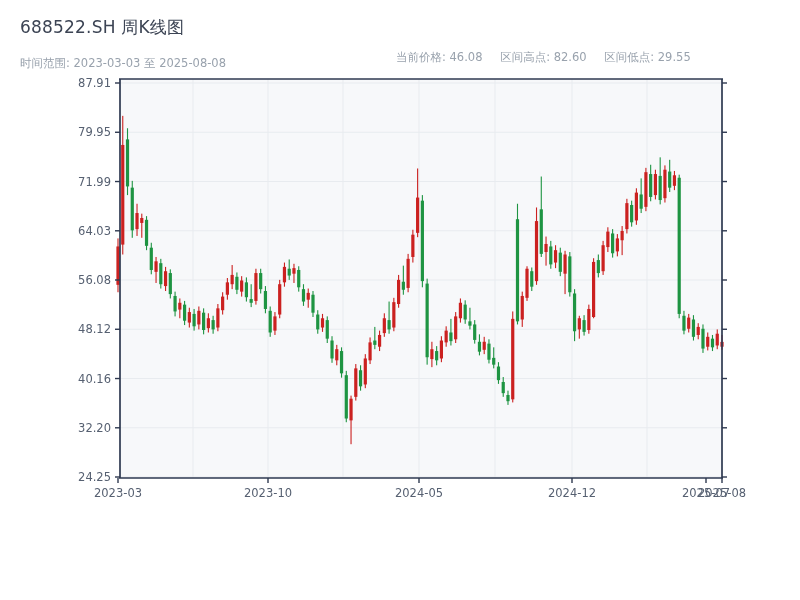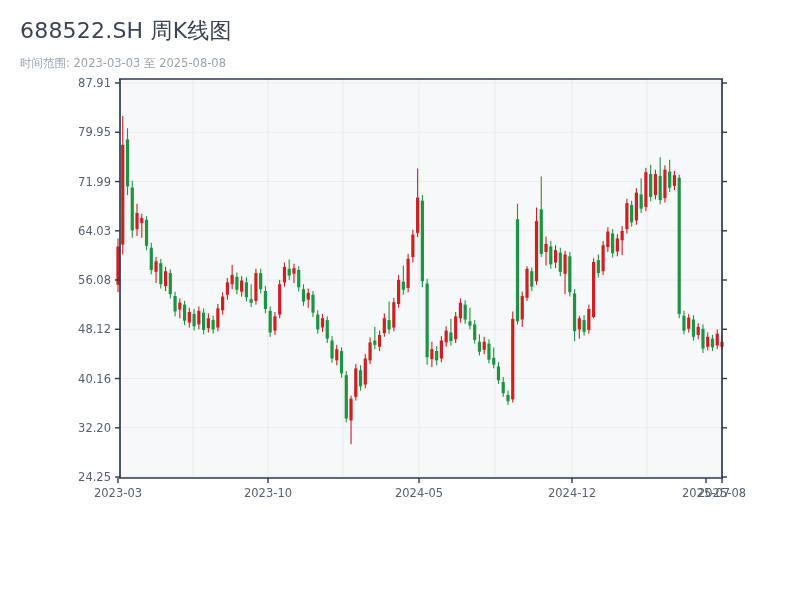--- a/index.html
+++ b/index.html
@@ -1,18 +1,18 @@
 <!DOCTYPE html>
 <html><head>
 <meta charset="utf-8">
 <style>
   html,body{margin:0;padding:0;background:#ffffff;width:800px;height:600px;overflow:hidden;
     font-family:"DejaVu Sans","Liberation Sans",sans-serif;}
   #page{position:relative;width:800px;height:600px;background:#ffffff;}
-  #chart-title{position:absolute;left:20px;top:16px;font-size:22px;color:#3c4454;letter-spacing:.2px;}
+  #chart-title{position:absolute;left:20px;top:16px;font-size:17px;color:#3c4454;letter-spacing:.2px;}
   #subtitle{position:absolute;left:20px;top:56px;font-size:11.5px;color:#99a2ad;}
   #stats{position:absolute;left:396px;top:50px;font-size:11.5px;color:#99a2ad;white-space:nowrap;}
   #stats .stat{margin-right:14px;}
   #chart-holder{position:absolute;left:0;top:0;width:800px;height:600px;}
   svg text{font-family:"DejaVu Sans","Liberation Sans",sans-serif;}
 </style>
 </head>
 <body>
 
 <div id="page">
@@ -331,13 +331,18 @@
         <line x1="572" y1="478" x2="572" y2="483" stroke="#2e3950" stroke-width="1.4"></line>
         <text x="572" y="497" text-anchor="middle" font-size="11.5" fill="#566071">2024-12</text>
         <line x1="706" y1="478" x2="706" y2="483" stroke="#2e3950" stroke-width="1.4"></line>
         <text x="706" y="497" text-anchor="middle" font-size="11.5" fill="#566071">2025-07</text>
         <line x1="722" y1="478" x2="722" y2="483" stroke="#2e3950" stroke-width="1.4"></line>
         <text x="722" y="497" text-anchor="middle" font-size="11.5" fill="#566071">2025-08</text>
       </svg>
   </div>
   <div id="chart-title">688522.SH 周K线图</div>
   <div id="subtitle"><span>时间范围</span><span>: </span><span>2023-03-03 至 2025-08-08</span></div>
+  <div id="stats">
+    <span class="stat"><span>当前价格</span><span>: </span><span>46.08</span></span>
+    <span class="stat"><span>区间高点</span><span>: </span><span>82.60</span></span>
+    <span class="stat"><span>区间低点</span><span>: </span><span>29.55</span></span>
+  </div>
 </div>
 
 </body></html>

